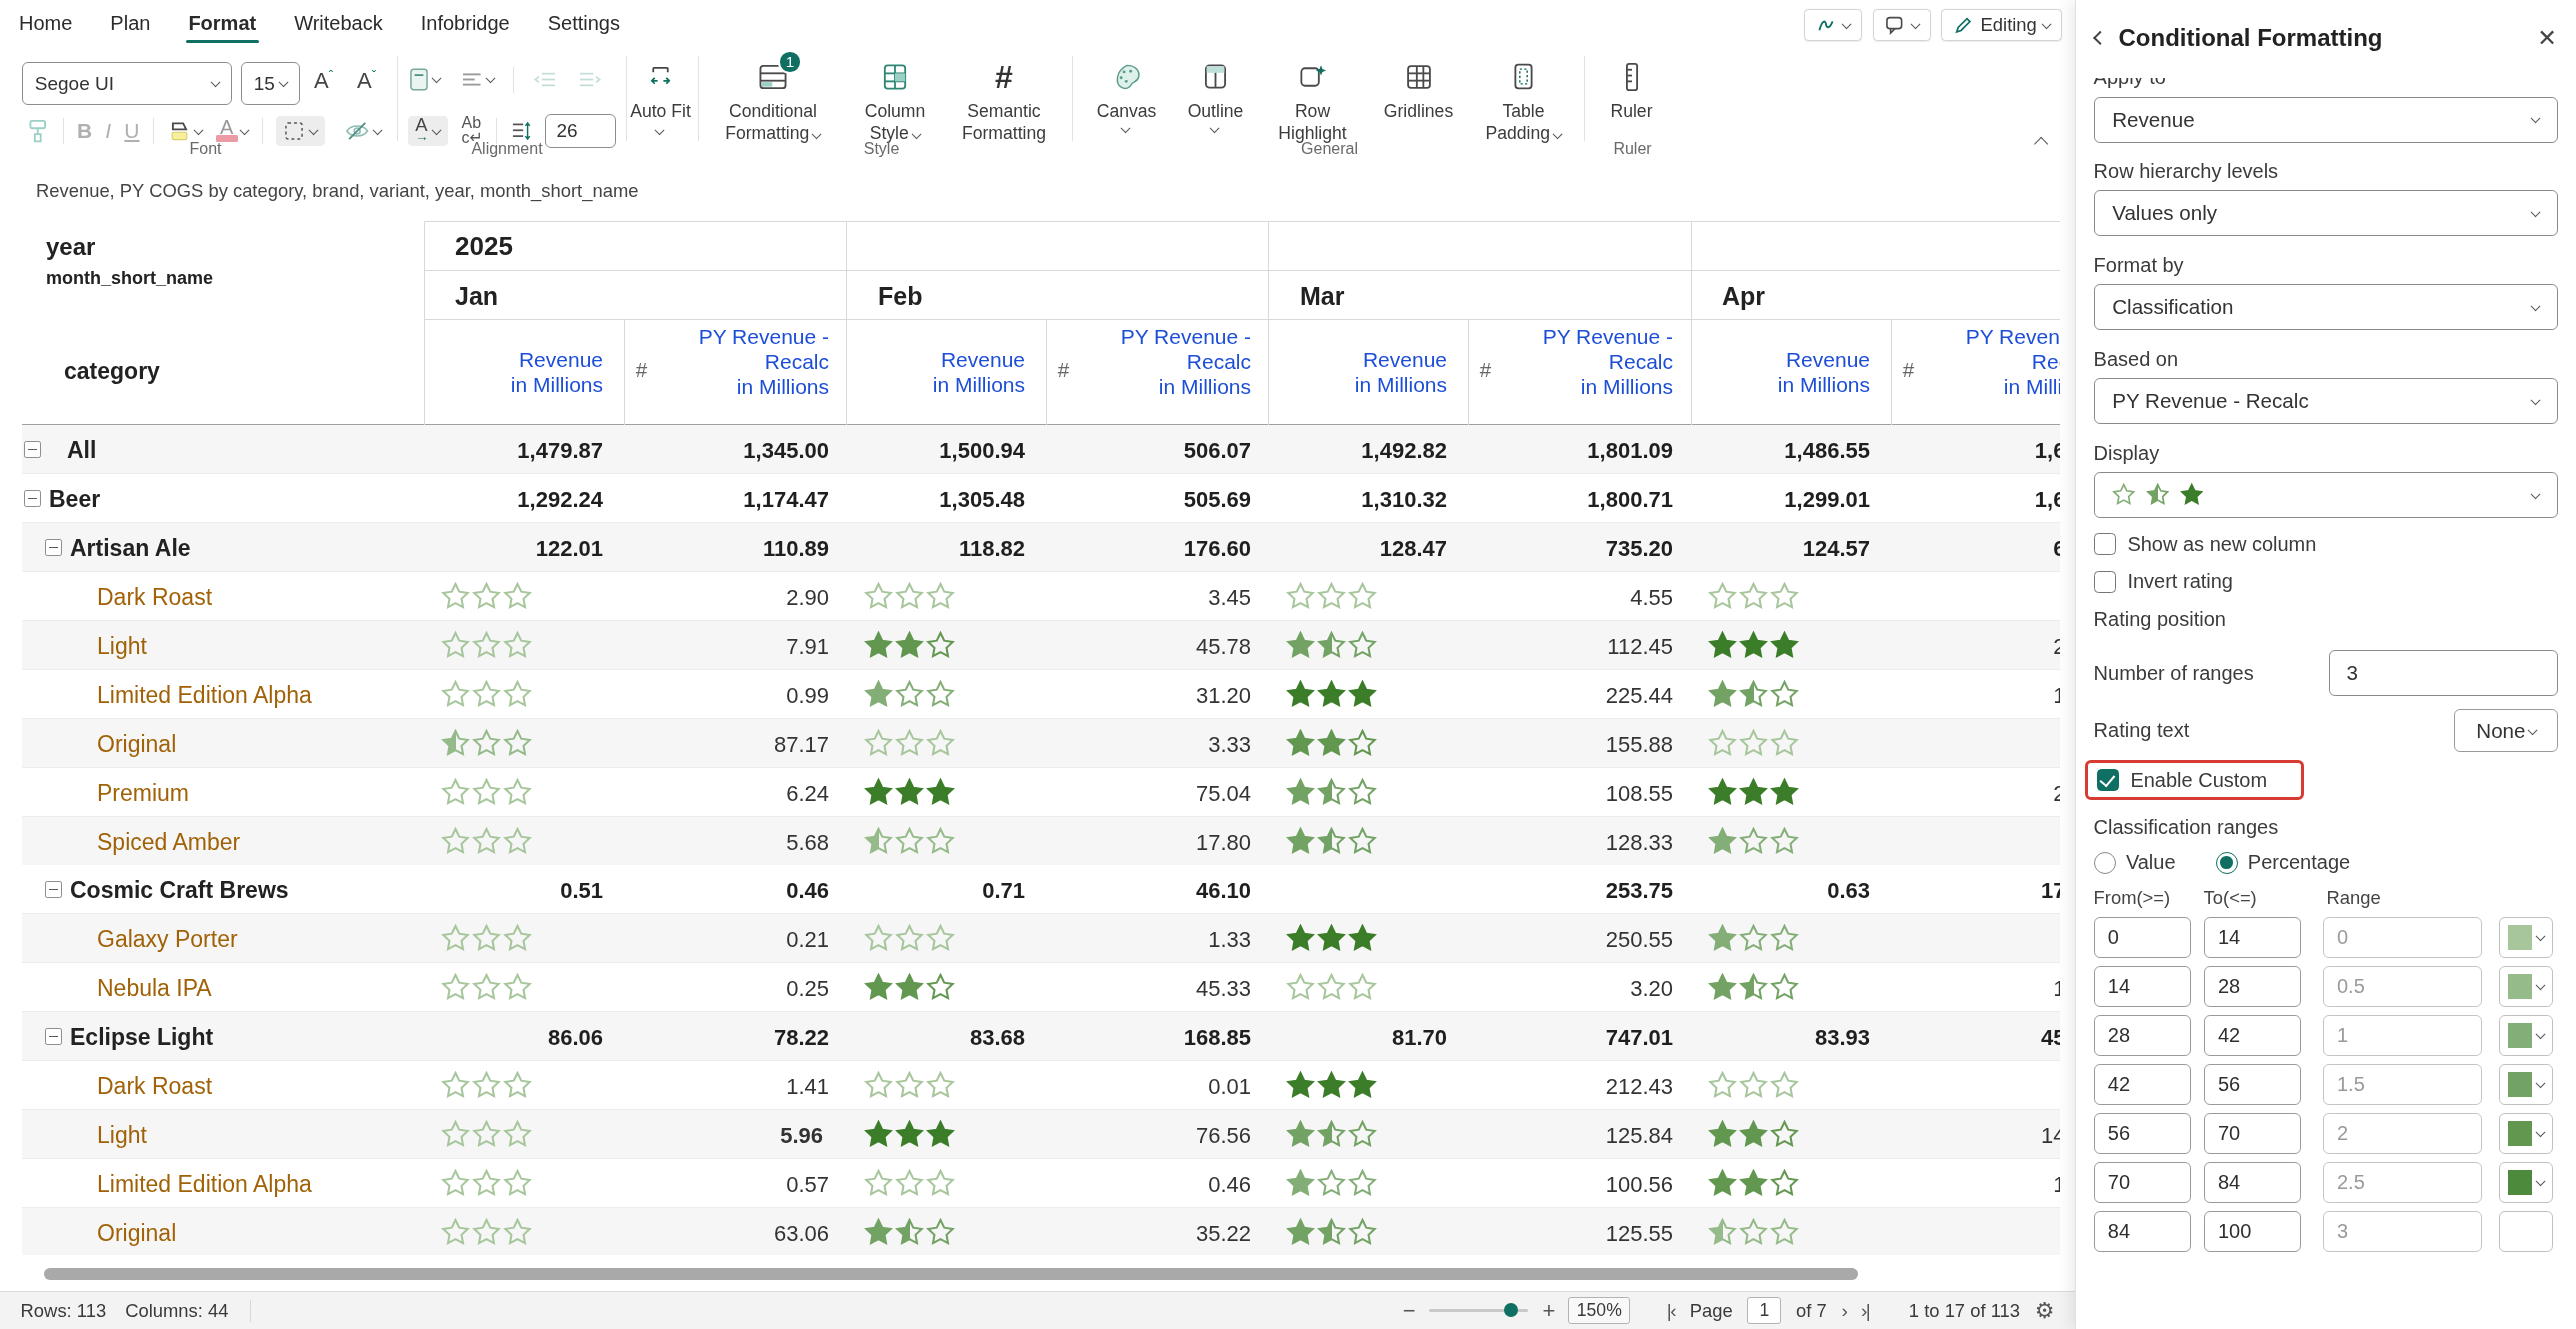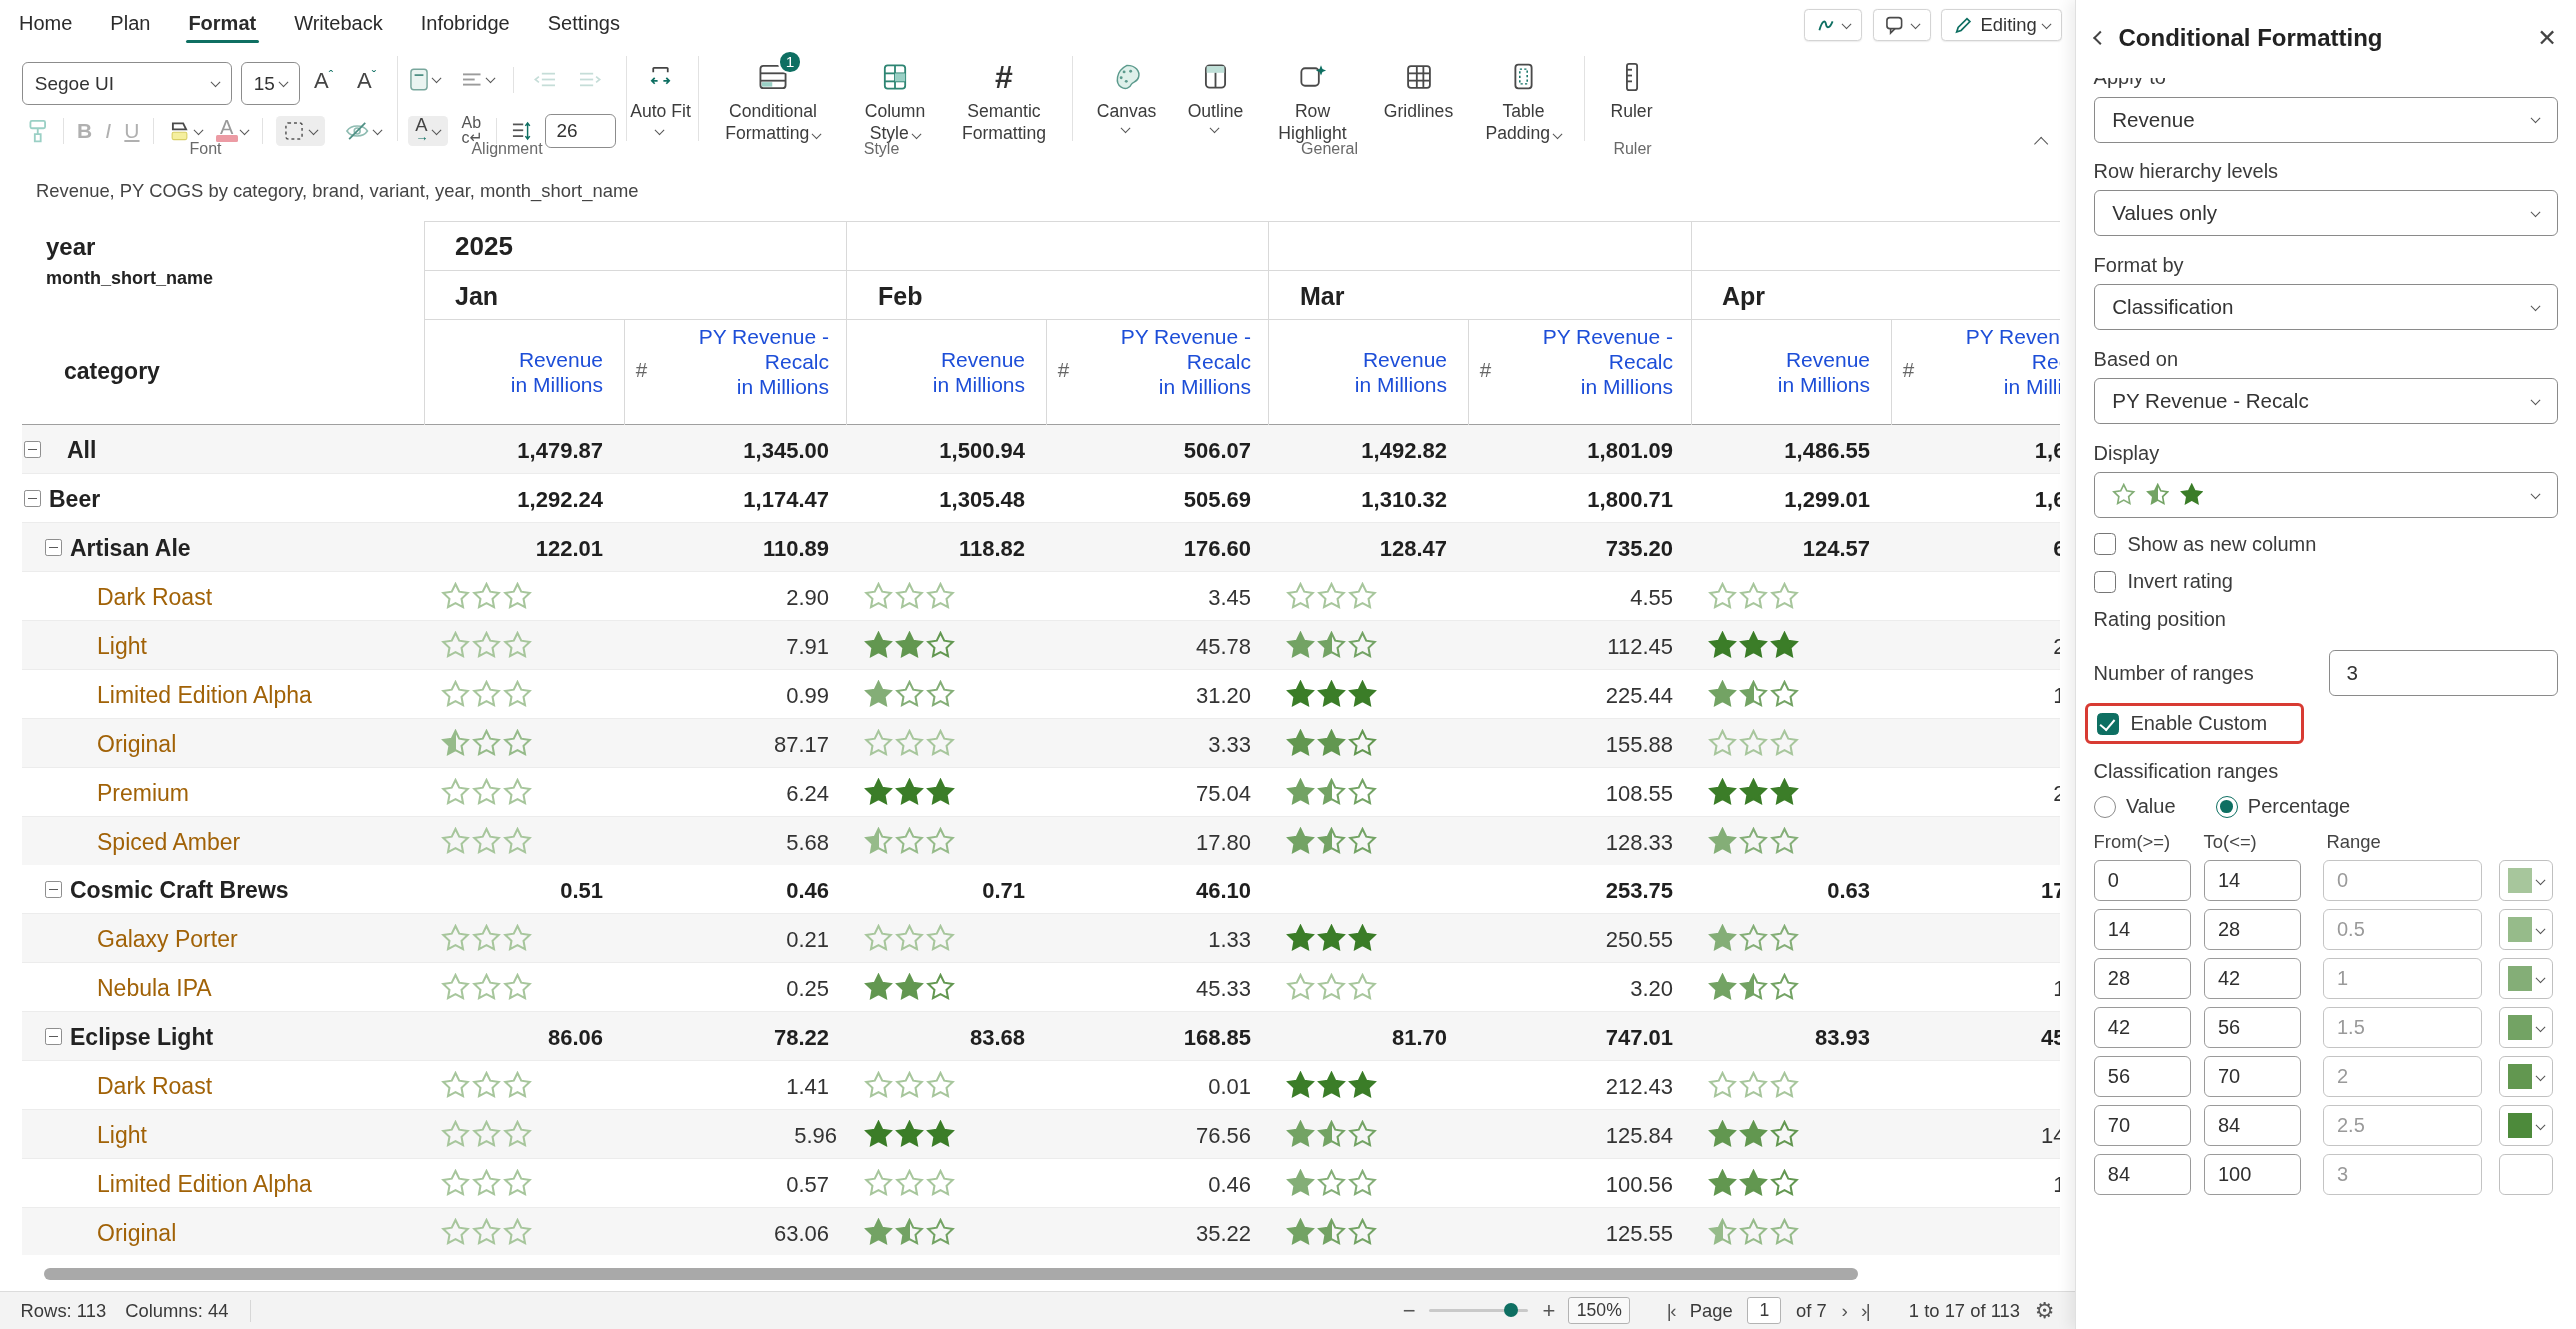--- a/index.html
+++ b/index.html
@@ -1068,21 +1068,21 @@
             <svg class="staricon" width="29" height="29" viewBox="0 0 24 24">
               <path d="M12 1.6l3.1 6.4 7 1-5.1 4.9 1.2 6.9-6.2-3.3-6.2 3.3 1.2-6.9-5.1-4.9 7-1z" fill="none" stroke="#a7c69c" stroke-width="1.7"></path>
             </svg>
             <svg class="staricon" width="29" height="29" viewBox="0 0 24 24">
               <path d="M12 1.6l3.1 6.4 7 1-5.1 4.9 1.2 6.9-6.2-3.3-6.2 3.3 1.2-6.9-5.1-4.9 7-1z" fill="none" stroke="#a7c69c" stroke-width="1.7"></path>
             </svg>
             <svg class="staricon" width="29" height="29" viewBox="0 0 24 24">
               <path d="M12 1.6l3.1 6.4 7 1-5.1 4.9 1.2 6.9-6.2-3.3-6.2 3.3 1.2-6.9-5.1-4.9 7-1z" fill="none" stroke="#a7c69c" stroke-width="1.7"></path>
             </svg>
           </span>
-          <span class="clipwrap" style="left:610px; width:223px;">
+          <span class="clipwrap" style="left:596px; width:223px;font-weight:bold;">
               <span class="cellnum " style="left:0; width:205px;">5.96</span>
             </span>
           <span class="starcell" style="left:842px;">
             <svg class="staricon" width="29" height="29" viewBox="0 0 24 24">
               <path d="M12 1.6l3.1 6.4 7 1-5.1 4.9 1.2 6.9-6.2-3.3-6.2 3.3 1.2-6.9-5.1-4.9 7-1z" fill="#3b7d28" stroke="#3b7d28" stroke-width="1.7"></path>
             </svg>
             <svg class="staricon" width="29" height="29" viewBox="0 0 24 24">
               <path d="M12 1.6l3.1 6.4 7 1-5.1 4.9 1.2 6.9-6.2-3.3-6.2 3.3 1.2-6.9-5.1-4.9 7-1z" fill="#3b7d28" stroke="#3b7d28" stroke-width="1.7"></path>
             </svg>
             <svg class="staricon" width="29" height="29" viewBox="0 0 24 24">
@@ -1307,20 +1307,23 @@
           <span class="chev sm"></span>
         </div><div class="cb-row">
           <span class="cb "></span>
           <span>Show as new column</span>
         </div><div class="cb-row">
           <span class="cb "></span>
           <span>Invert rating</span>
         </div><div class="p-label" style="margin-top:5.9px;">Rating position</div><div class="inline-row">
           <span class="p-label" style="margin:0;">Number of ranges</span>
           <div class="num-input">3</div>
+        </div><div class="inline-row" style="margin-top:13.2px;">
+          <span class="p-label" style="margin:0;">Rating text</span>
+          <div class="none-btn">None<span class="chev sm"></span></div>
         </div><div class="red-outline">
           <div class="cb-row" style="margin:0;">
             <span class="cb checked"></span>
             <span>Enable Custom</span>
           </div>
         </div><div class="p-label" style="margin-top:16px;">Classification ranges</div><div class="radio-row">
           <span class="radio-opt">
             <span class="radio "></span>
             <span>Value</span>
           </span>

